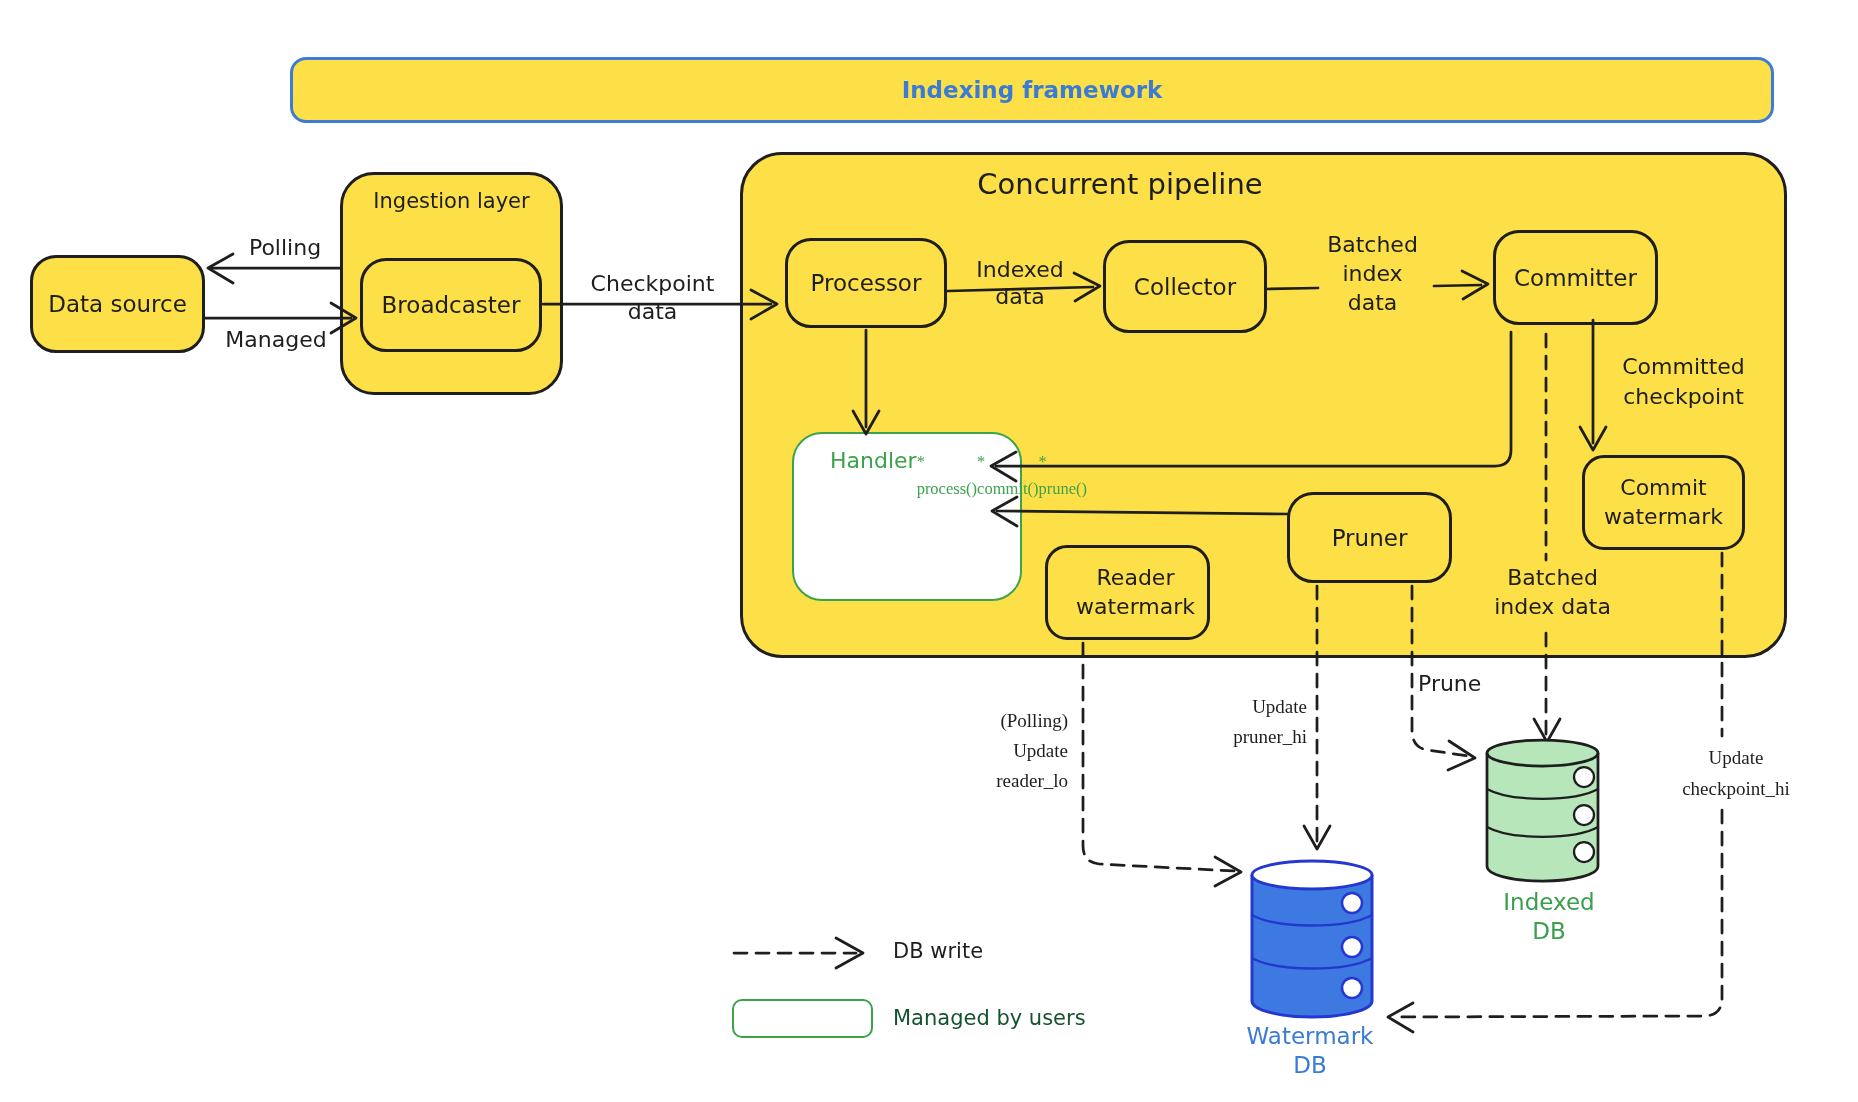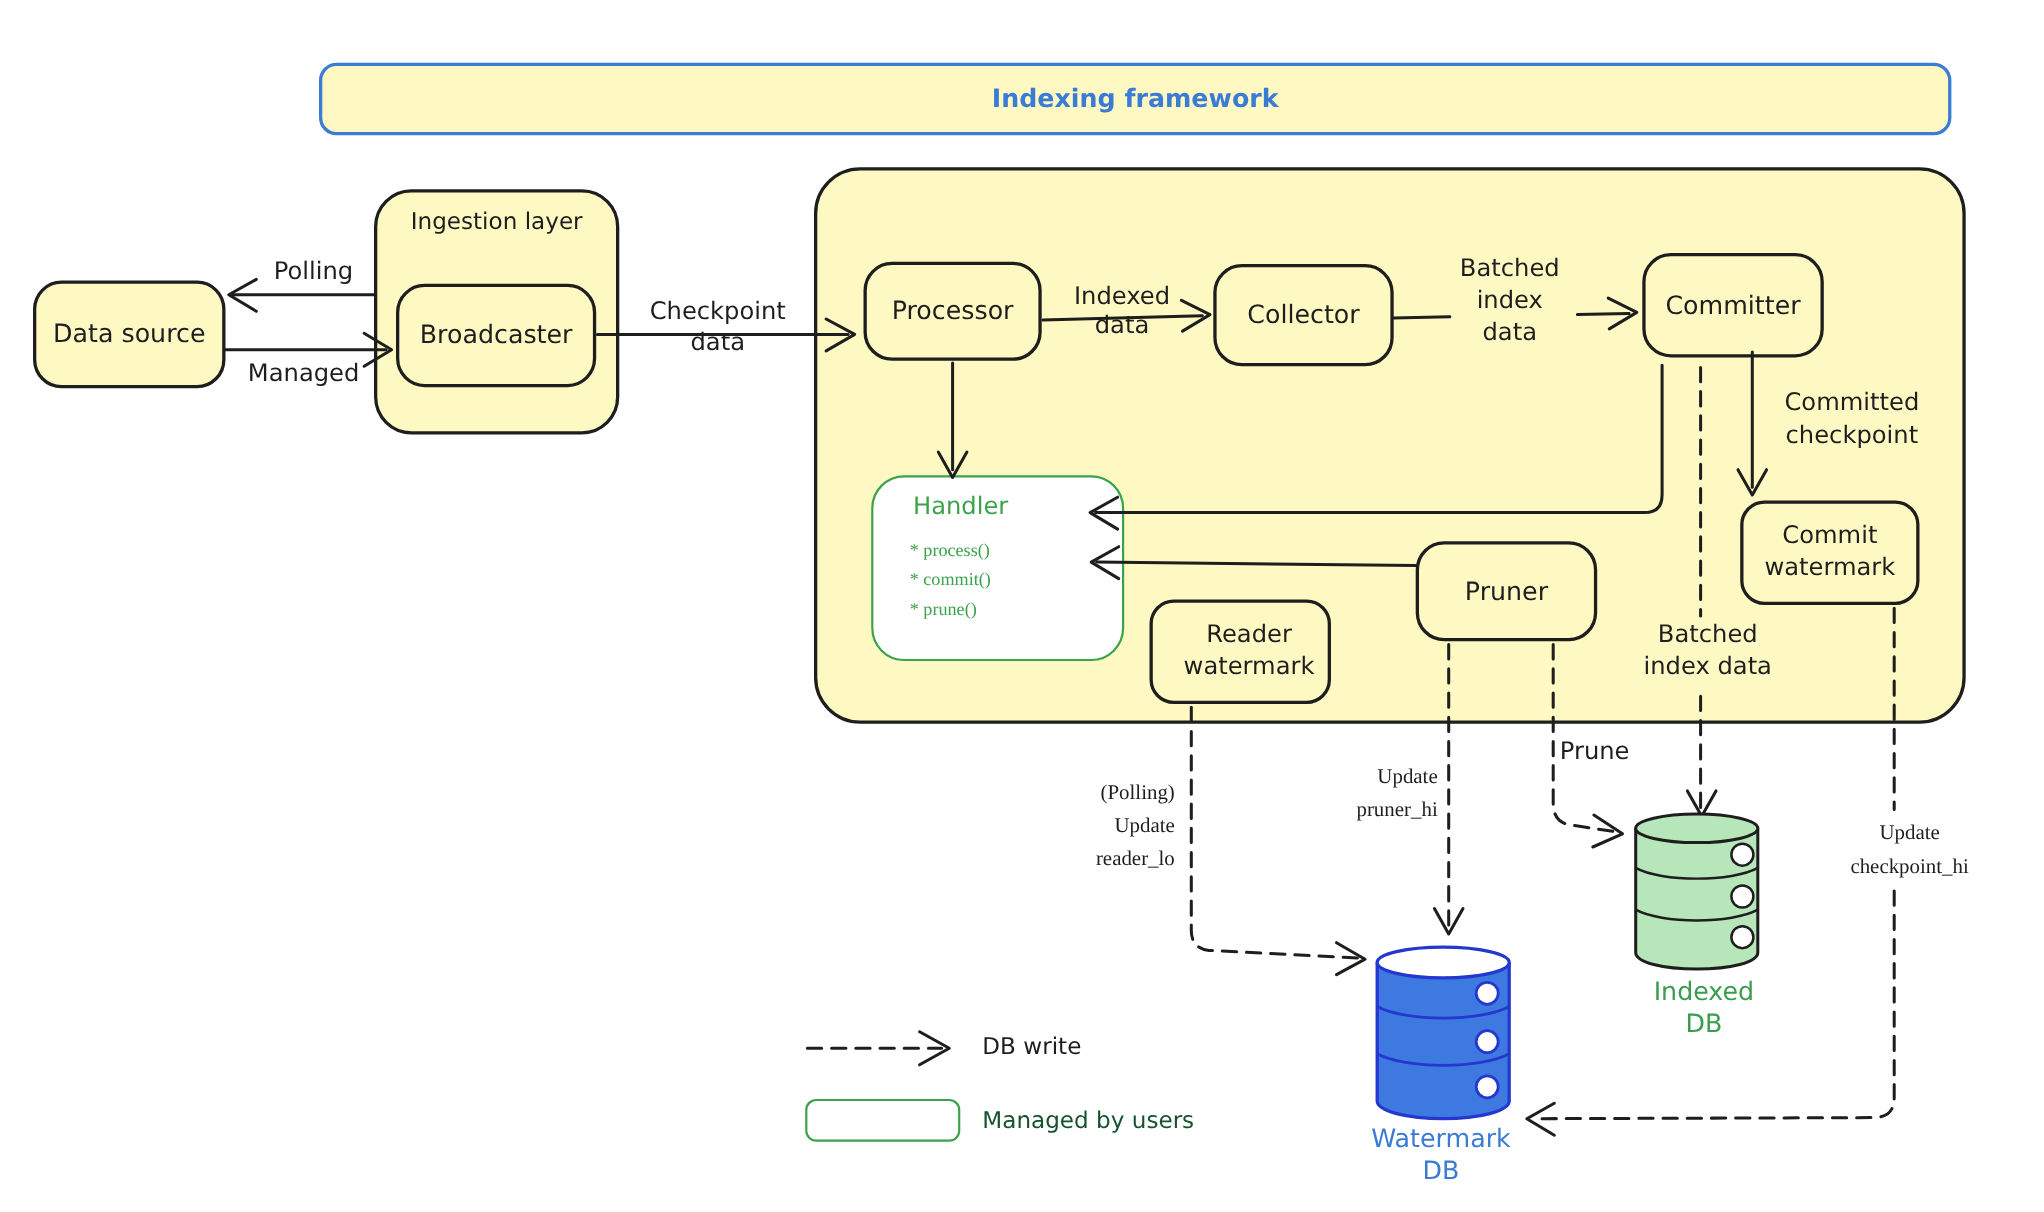--- a/index.html
+++ b/index.html
@@ -1,19 +1,19 @@
 <!DOCTYPE html>
 <html><head>
 <meta charset="utf-8">
 <style>
   html,body{margin:0;padding:0;background:#ffffff;}
   .canvas{position:relative;width:1858px;height:1102px;background:#ffffff;overflow:hidden;
           font-family:"DejaVu Sans", sans-serif;color:#1e1e1e;}
   .abs{position:absolute;}
-  .box{position:absolute;background:#fef9c3;border:3px solid #1e1e1e;box-sizing:border-box;
+  .box{position:absolute;background:#fde047;border:3px solid #1e1e1e;box-sizing:border-box;
        display:flex;align-items:center;justify-content:center;text-align:center;}
   .lbl{position:absolute;line-height:1.25;}
   .prelines{white-space:pre-line;}
   .center{text-align:center;}
   .right{text-align:right;}
   .hand{font-family:"DejaVu Sans", sans-serif;}
   .code{font-family:Liberation Serif, serif;}
 
   
   #banner{left:290px;top:57px;width:1484px;height:66px;border:3px solid #3b7cd6;border-radius:16px;}
@@ -31,21 +31,21 @@
   #pipeline-title{left:900px;top:166px;width:440px;font-size:29px;}
   #processor{left:785px;top:238px;width:162px;height:90px;border-radius:26px;font-size:23px;}
   #collector{left:1103px;top:240px;width:164px;height:93px;border-radius:26px;font-size:23px;}
   #committer{left:1493px;top:230px;width:165px;height:95px;border-radius:26px;font-size:23px;}
   #pruner{left:1287px;top:492px;width:165px;height:91px;border-radius:26px;font-size:23px;}
   #reader-wm{left:1045px;top:545px;width:165px;height:95px;border-radius:22px;font-size:22px;line-height:1.3;padding-left:16px;}
   #commit-wm{left:1582px;top:455px;width:163px;height:95px;border-radius:22px;font-size:22px;line-height:1.3;}
 
   
   #handler{left:792px;top:432px;width:193px;height:151px;border:2.75px solid #3ca24c;border-radius:30px;
-           background:#ffffff;flex-direction:column;align-items:flex-start;justify-content:flex-start;
+           background:#ffffff;flex-direction:row;align-items:flex-start;justify-content:flex-start;
            padding:14px 0 0 33px;display:flex;}
   #handler .title{color:#3ca24c;font-size:22px;margin-bottom:13px;margin-left:3px;}
   #handler .m{color:#3ca24c;font-size:16.5px;line-height:27px;text-align:left;}
 
   
   #lbl-polling{left:235px;top:234px;width:100px;font-size:22px;}
   #lbl-pushing{left:225px;top:326px;width:102px;font-size:22px;}
   #lbl-checkpoint{left:580px;top:270px;width:145px;font-size:22px;line-height:28px;}
   #lbl-indexed{left:955px;top:256px;width:130px;font-size:22px;line-height:27px;}
   #lbl-batched-top{left:1310px;top:230px;width:125px;font-size:22px;line-height:29px;}
@@ -75,20 +75,21 @@
 <div class="canvas">
 
   <div class="box" id="pipeline"></div>
   <div class="box" id="ingestion">
     <span class="t">Ingestion layer</span>
   </div>
 
   <div class="box" id="banner">
     <span class="t">Indexing framework</span>
   </div>
+  <div class="lbl center hand" id="pipeline-title" style="font-size:29px;">Concurrent pipeline</div>
 
   <div class="box" id="data-source">
     <span>Data source</span>
   </div>
   <div class="box" id="broadcaster">
     <span>Broadcaster</span>
   </div>
   <div class="box" id="processor">
     <span>Processor</span>
   </div>

